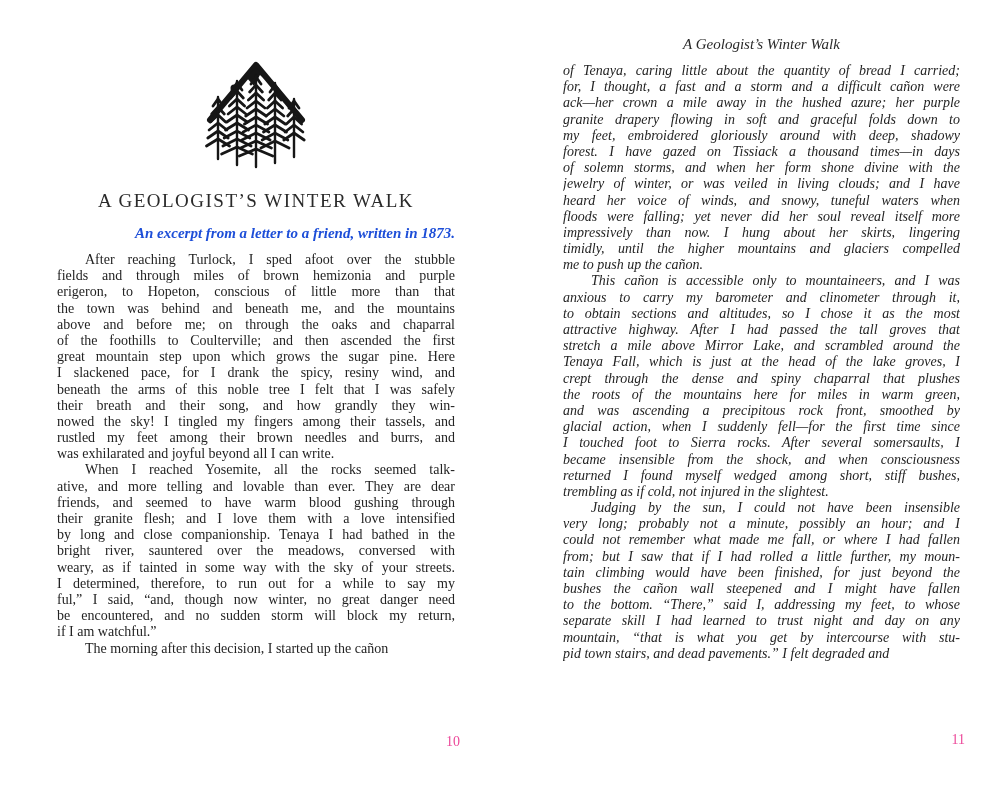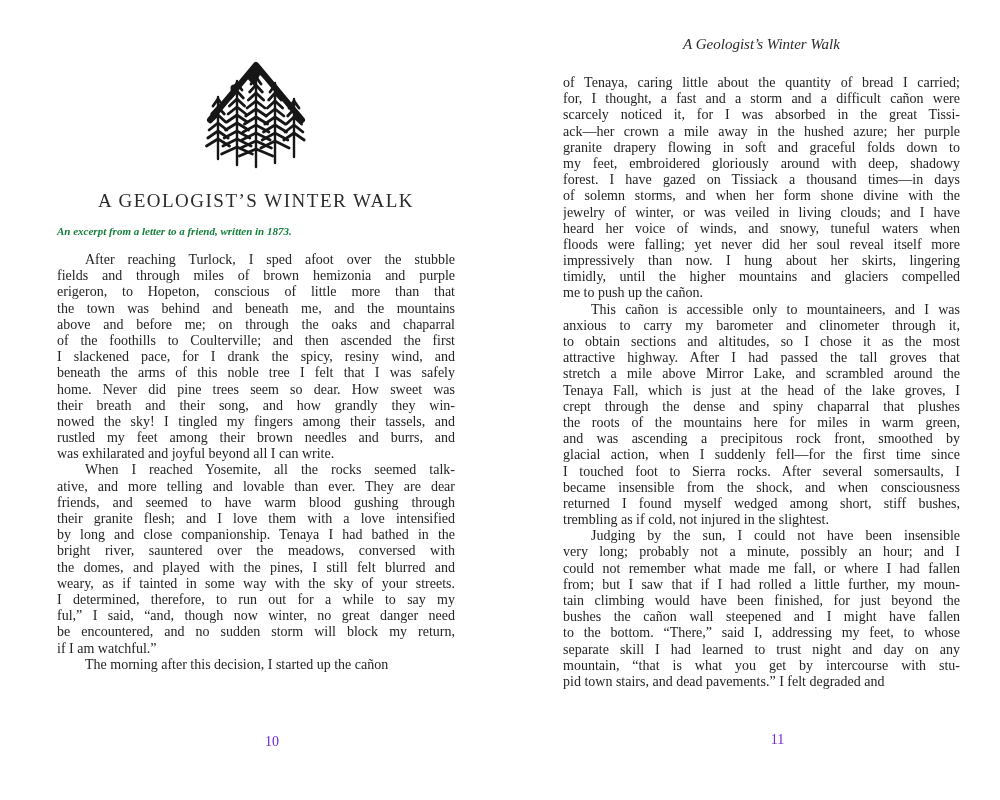--- a/index.html
+++ b/index.html
@@ -24,56 +24,56 @@
   .chapter-title {
     position: absolute; top: 190px; left: 0; width: 100%;
     text-align: center;
     font-size: 19px;
     letter-spacing: 1.5px;
     color: #2a2a2a;
     white-space: nowrap;
   }
   .chapter-subtitle {
     position: absolute; top: 225px; left: 0; width: 100%;
-    text-align: left;
-    font-size: 11px;
+    text-align: right;
+    font-size: 15px;
     font-style: italic;
     font-weight: bold;
-    color: #15803d;
+    color: #1d4ed8;
   }
   .running-head {
     position: absolute; top: 36px; left: 0; width: 100%;
     text-align: center;
     font-size: 15px;
     font-style: italic;
     color: #2a2a2a;
     white-space: nowrap;
   }
 
   .page-body { position: absolute; left: 0; width: 100%; }
   .body-left  { top: 252px; }
-  .body-right { top: 75px; }
+  .body-right { top: 63px; font-style: italic; }
 
   .line {
     height: 16.2px;
     line-height: 16.2px;
     font-size: 14px;
     text-align: justify;
     overflow: hidden;
   }
   
   .line::after { content: ""; display: inline-block; width: 100%; height: 0; }
   .line.last::after { display: none; }
   .line.indent { text-indent: 28px; }
 
   .page-number {
-    position: absolute; left: 16px; width: 100%;
-    text-align: center;
+    position: absolute; left: 5px; width: 100%;
+    text-align: right;
     font-size: 14px;
-    color: #6d28d9;
+    color: #ec4899;
   }
   .pn-left  { top: 734px; }
   .pn-right { top: 732px; }
 </style>
 </head>
 <body>
 
 <div class="spread">
 
   <div class="page-col col-left">
@@ -101,36 +101,35 @@
     <div class="chapter-subtitle">An excerpt from a letter to a friend, written in 1873.</div>
 
     <div class="page-body body-left">
         <div class="paragraph">
           <div class="line indent">After reaching Turlock, I sped afoot over the stubble</div>
           <div class="line">fields and through miles of brown hemizonia and purple</div>
           <div class="line">erigeron, to Hopeton, conscious of little more than that</div>
           <div class="line">the town was behind and beneath me, and the mountains</div>
           <div class="line">above and before me; on through the oaks and chaparral</div>
           <div class="line">of the foothills to Coulterville; and then ascended the first</div>
+          <div class="line">great mountain step upon which grows the sugar pine. Here</div>
           <div class="line">I slackened pace, for I drank the spicy, resiny wind, and</div>
           <div class="line">beneath the arms of this noble tree I felt that I was safely</div>
-          <div class="line">home. Never did pine trees seem so dear. How sweet was</div>
           <div class="line">their breath and their song, and how grandly they win-</div>
           <div class="line">nowed the sky! I tingled my fingers among their tassels, and</div>
           <div class="line">rustled my feet among their brown needles and burrs, and</div>
           <div class="line last">was exhilarated and joyful beyond all I can write.</div>
         </div>
         <div class="paragraph">
           <div class="line indent">When I reached Yosemite, all the rocks seemed talk-</div>
           <div class="line">ative, and more telling and lovable than ever. They are dear</div>
           <div class="line">friends, and seemed to have warm blood gushing through</div>
           <div class="line">their granite flesh; and I love them with a love intensified</div>
           <div class="line">by long and close companionship. Tenaya I had bathed in the</div>
           <div class="line">bright river, sauntered over the meadows, conversed with</div>
-          <div class="line">the domes, and played with the pines, I still felt blurred and</div>
           <div class="line">weary, as if tainted in some way with the sky of your streets.</div>
           <div class="line">I determined, therefore, to run out for a while to say my</div>
           <div class="line">ful,” I said, “and, though now winter, no great danger need</div>
           <div class="line">be encountered, and no sudden storm will block my return,</div>
           <div class="line last">if I am watchful.”</div>
         </div>
         <div class="paragraph">
           <div class="line last indent">The morning after this decision, I started up the cañon</div>
         </div>
       </div>
@@ -139,21 +138,20 @@
   </div>
 
   <div class="page-col col-right">
 
     <div class="running-head">A Geologist’s Winter Walk</div>
 
     <div class="page-body body-right">
         <div class="paragraph">
           <div class="line">of Tenaya, caring little about the quantity of bread I carried;</div>
           <div class="line">for, I thought, a fast and a storm and a difficult cañon were</div>
-          <div class="line">scarcely noticed it, for I was absorbed in the great Tissi-</div>
           <div class="line">ack—her crown a mile away in the hushed azure; her purple</div>
           <div class="line">granite drapery flowing in soft and graceful folds down to</div>
           <div class="line">my feet, embroidered gloriously around with deep, shadowy</div>
           <div class="line">forest. I have gazed on Tissiack a thousand times—in days</div>
           <div class="line">of solemn storms, and when her form shone divine with the</div>
           <div class="line">jewelry of winter, or was veiled in living clouds; and I have</div>
           <div class="line">heard her voice of winds, and snowy, tuneful waters when</div>
           <div class="line">floods were falling; yet never did her soul reveal itself more</div>
           <div class="line">impressively than now. I hung about her skirts, lingering</div>
           <div class="line">timidly, until the higher mountains and glaciers compelled</div>

